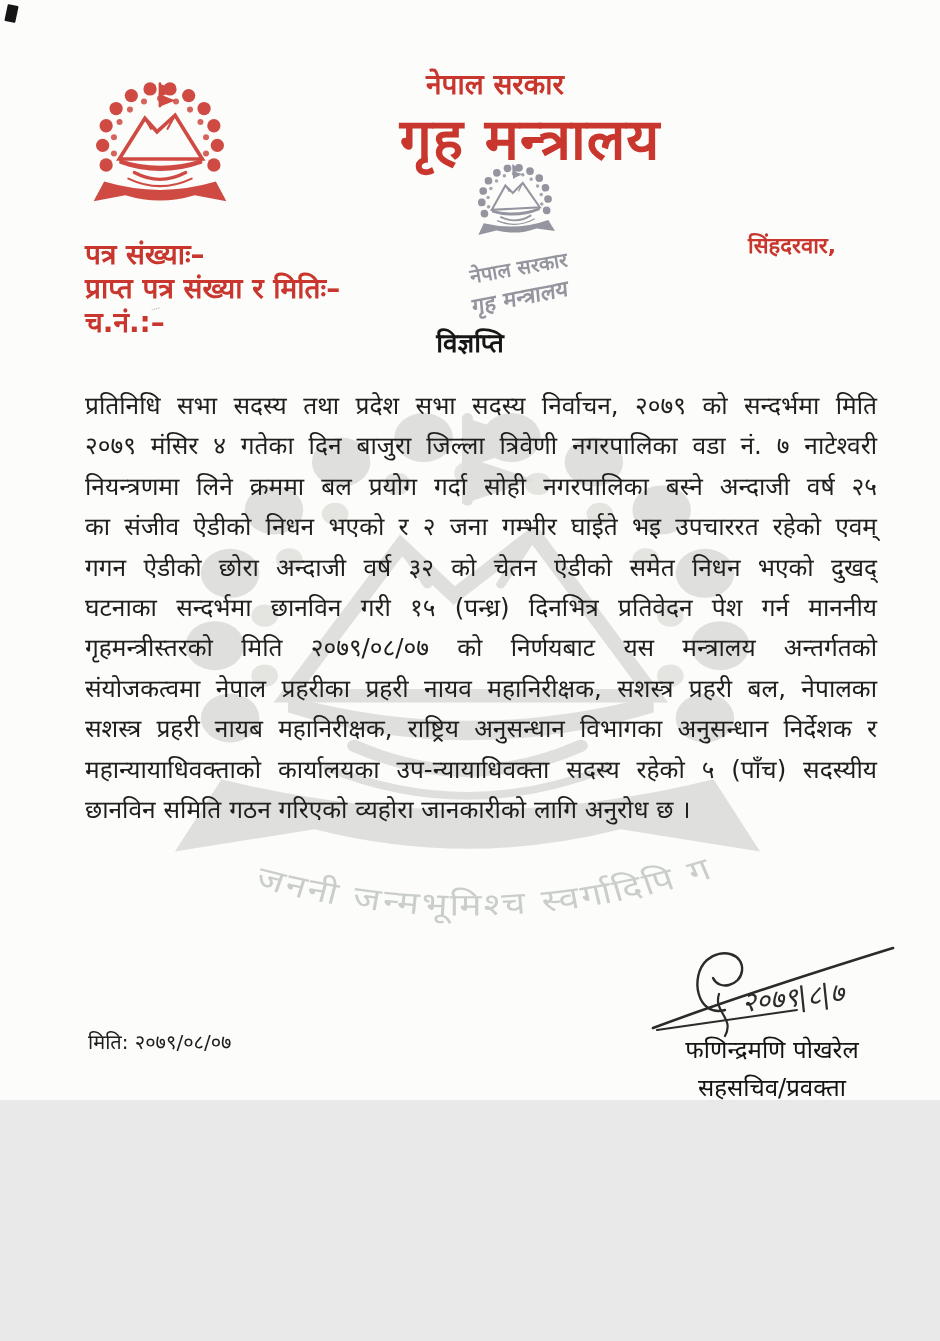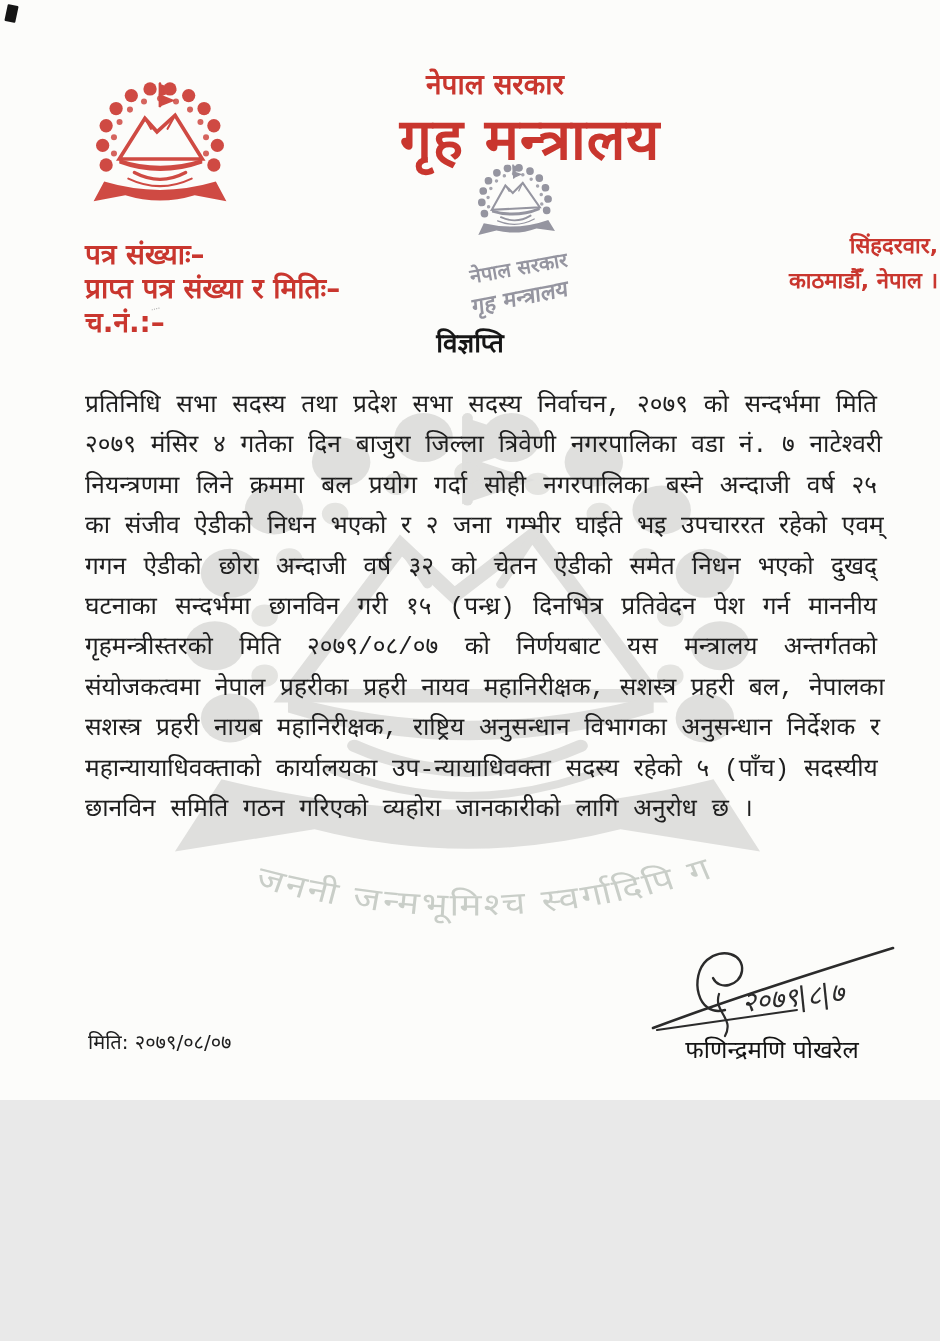--- a/index.html
+++ b/index.html
@@ -38,36 +38,36 @@
     position:absolute;left:432px;top:164px;width:170px;height:152px;
     color:var(--stamp);transform:rotate(-3deg);opacity:.92;z-index:2;text-align:center;
   }
   .stamp svg{width:104px;height:96px;display:block;margin:0 auto;}
   .stamp-line1{font-size:20px;font-weight:bold;transform:rotate(-7deg);margin-top:-6px;}
   .stamp-line2{font-size:22px;font-weight:bold;transform:rotate(-8deg) skewX(-6deg);margin-top:0px;}
 
   .ref-fields{position:absolute;left:85px;top:238px;color:var(--red);font-weight:bold;font-size:28px;line-height:34px;z-index:1;}
   .ref-fields div{margin-bottom:0px;}
   .address{
-    position:absolute;left:748px;top:228px;width:190px;text-align:right;
+    position:absolute;left:748px;top:228px;width:190px;text-align:left;
     color:var(--red);font-weight:bold;font-size:22px;line-height:35px;z-index:1;
   }
 
   .doc-title{
     position:absolute;top:324px;left:0;width:100%;text-align:center;
     font-size:26px;font-weight:bold;color:#161616;z-index:2;
   }
 
   
   .watermark{position:absolute;left:135px;top:412px;width:665px;height:612px;color:var(--wm);opacity:.75;z-index:0;}
 
   
   .body-text{
     position:absolute;left:85px;top:386px;width:792px;z-index:2;
-    font-size:24.5px;color:var(--ink);font-family:Liberation Mono, monospace;
+    font-size:24.5px;color:var(--ink);
   }
   .body-line{
     height:40.4px;line-height:40.4px;white-space:nowrap;
     text-align:justify;text-align-last:justify;overflow:visible;
   }
   .body-line.last{text-align-last:left;}
 
   
   .date-line{position:absolute;left:88px;top:1028px;font-size:20px;color:var(--ink);z-index:2;}
   .sign-block{position:absolute;left:622px;top:938px;width:300px;text-align:center;z-index:3;}
@@ -153,21 +153,20 @@
 
   <div class="ref-fields">
     <div>पत्र संख्याः–</div>
     <div>प्राप्त पत्र संख्या र मितिः–</div>
     <div>च.नं.:–</div>
   </div>
   <div class="smudge">᠁</div>
 
   <div class="address">
     <div>सिंहदरवार,</div>
-    <div>काठमाडौँ, नेपाल ।</div>
   </div>
 
   <div class="doc-title">विज्ञप्ति</div>
 
   <svg class="watermark" viewBox="0 0 100 110" preserveAspectRatio="none">
     <use href="#emblem-art"></use>
     <path id="motto-arc" d="M14,84 Q50,97 86,84" fill="none"></path>
     <text font-size="5.6" fill="#b9bfb8" letter-spacing="0.4">
       <textPath href="#motto-arc" startOffset="4">जननी जन्मभूमिश्च स्वर्गादिपि गरीयसी</textPath>
     </text>
@@ -191,15 +190,16 @@
 
   <div class="sign-block">
     <svg viewBox="0 0 250 104">
       <path class="sig-ink" stroke-width="2.6" d="M6,90 C70,66 175,32 246,10"></path>
       <path class="sig-ink" stroke-width="2.4" d="M78,72 C50,80 42,38 60,22 C75,9 97,16 95,33 C93,48 72,53 66,40"></path>
       <path class="sig-ink" stroke-width="2.2" d="M72,56 C66,74 88,80 78,98"></path>
       <path class="sig-ink" stroke-width="2" d="M10,92 L150,72"></path>
       <text class="sig-date" x="96" y="74" transform="rotate(-6 96 74)">२०७९|८|७</text>
     </svg>
     <div class="sign-name">फणिन्द्रमणि पोखरेल</div>
+    <div class="sign-title">सहसचिव/प्रवक्ता</div>
   </div>
 
 </div>
 
 </body></html>

